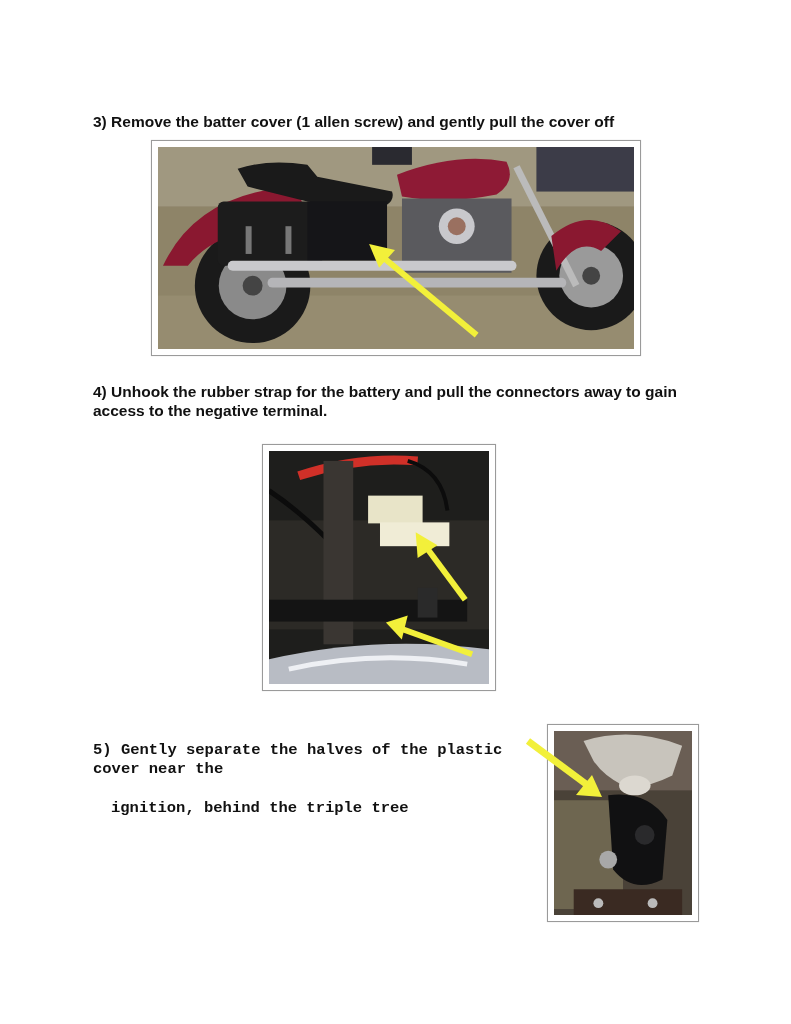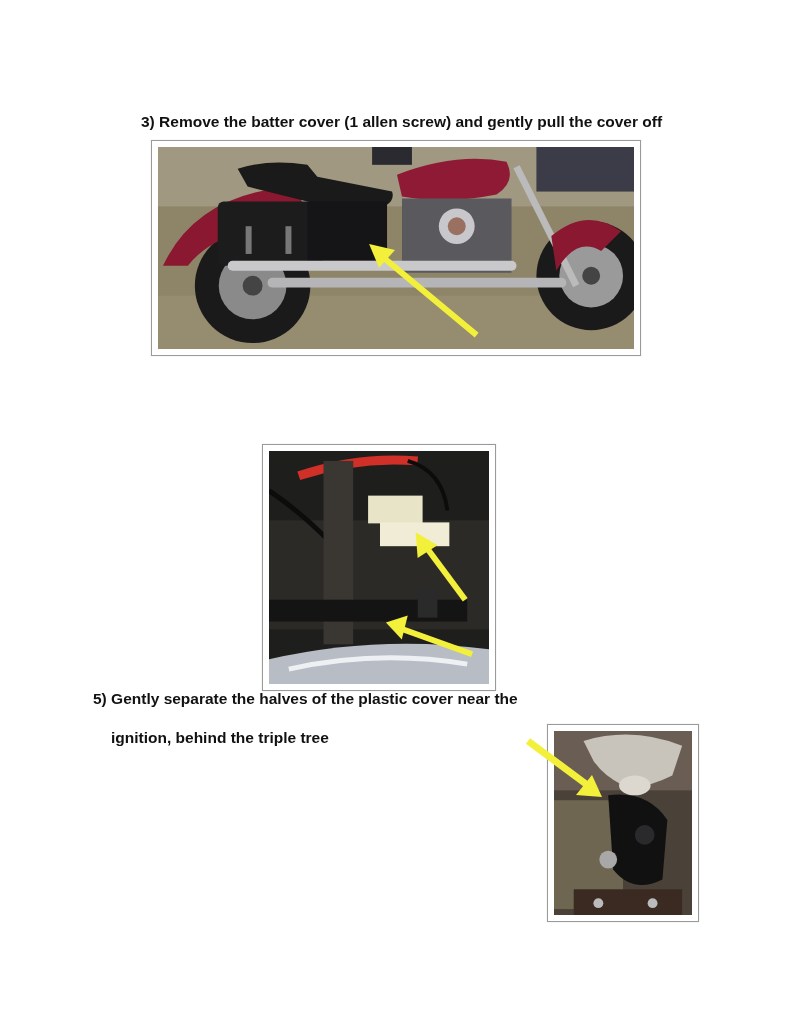--- a/index.html
+++ b/index.html
@@ -14,21 +14,21 @@
   .photo-frame {
     position: absolute; background: #fff; border: 1px solid #9a9a9a;
     box-shadow: 0 0 1px #ccc; box-sizing: border-box; padding: 6px;
   }
   .photo { position: relative; width: 100%; height: 100%; overflow: hidden; }
   .photo svg { display: block; width: 100%; height: 100%; }
 </style>
 </head>
 <body>
 
-<p class="step-text" style="left:93px; top:112px;margin-left:48px;">3) Remove the batter cover (1 allen screw) and gently pull the cover off</p>
+<p class="step-text" style="left:93px; top:112px;">3) Remove the batter cover (1 allen screw) and gently pull the cover off</p>
 
 <div class="photo-frame" style="left:151px; top:140px; width:490px; height:216px;">
   <div class="photo">
     <svg viewBox="0 0 478 204" preserveAspectRatio="none">
       <rect width="478" height="204" fill="#8e8468"></rect>
       <rect y="0" width="478" height="60" fill="#a09880"></rect>
       <rect y="150" width="478" height="54" fill="#968c70"></rect>
 
       <rect x="215" y="0" width="40" height="18" fill="#2a2a30"></rect>
       <rect x="380" y="0" width="98" height="45" fill="#3c3c48"></rect>
@@ -65,21 +65,22 @@
 
       <g>
         <line x1="320" y1="190" x2="222" y2="108" stroke="#f2f03a" stroke-width="6"></line>
         <polygon points="212,98 238,104 222,122" fill="#f2f03a"></polygon>
       </g>
     </svg>
   </div>
 </div>
 
 <p class="step-text" style="left:93px; top:382px; width:640px;">
-  <br>
+  <span>4) Unhook the rubber strap for the battery and pull the connectors away to gain</span><br>
+  <span>access to the negative terminal.</span>
 </p>
 
 <div class="photo-frame" style="left:262px; top:444px; width:234px; height:247px;">
   <div class="photo">
     <svg viewBox="0 0 222 235" preserveAspectRatio="none">
       <rect width="222" height="235" fill="#1e1e1c"></rect>
       <rect x="0" y="70" width="222" height="110" fill="#2c2a26"></rect>
 
       <path d="M30,25 Q90,5 150,10" stroke="#d03028" stroke-width="9" fill="none"></path>
 
@@ -102,21 +103,21 @@
         <polygon points="148,82 170,95 150,108" fill="#f2f03a"></polygon>
       </g>
       <g>
         <line x1="205" y1="205" x2="130" y2="178" stroke="#f2f03a" stroke-width="6"></line>
         <polygon points="118,173 140,166 134,190" fill="#f2f03a"></polygon>
       </g>
     </svg>
   </div>
 </div>
 
-<p class="step-text" style="left:93px; top:689px; width:440px;">
+<p class="step-text" style="left:93px; top:741px; width:440px;font-family:Liberation Mono, monospace;">
   <span>5) Gently separate the halves of the plastic cover near the</span>
   <span class="indent">ignition, behind the triple tree</span>
 </p>
 
 <div class="photo-frame" style="left:547px; top:724px; width:152px; height:198px;">
   <div class="photo">
     <svg viewBox="0 0 140 186" preserveAspectRatio="none">
       <rect width="140" height="186" fill="#4a4238"></rect>
       <rect x="0" y="0" width="140" height="60" fill="#6a5e54"></rect>
 

